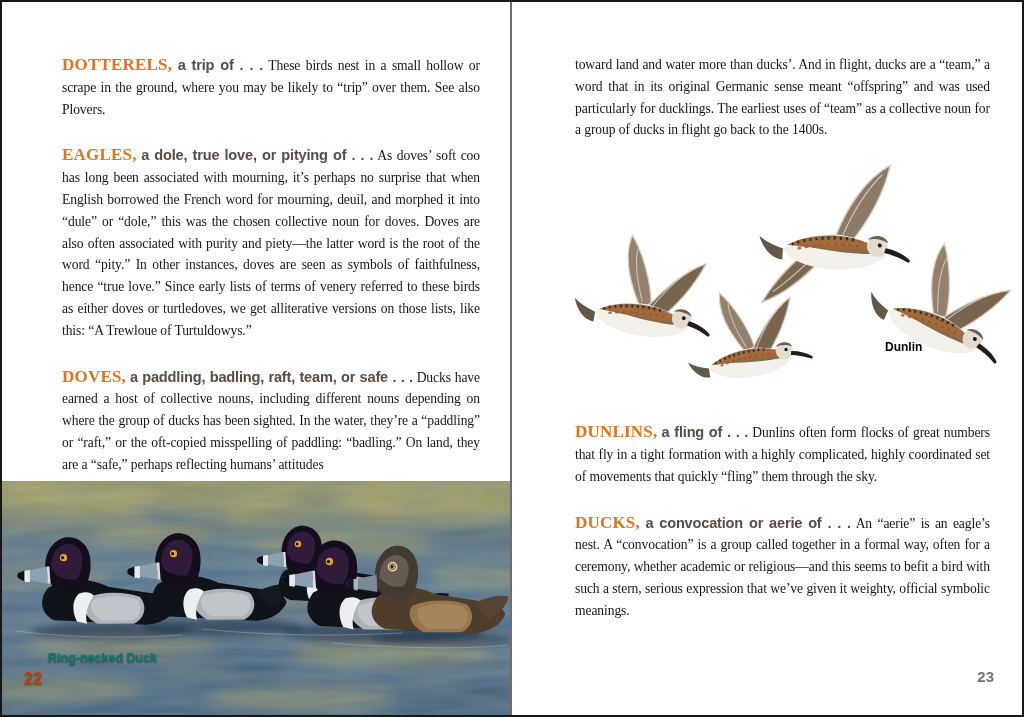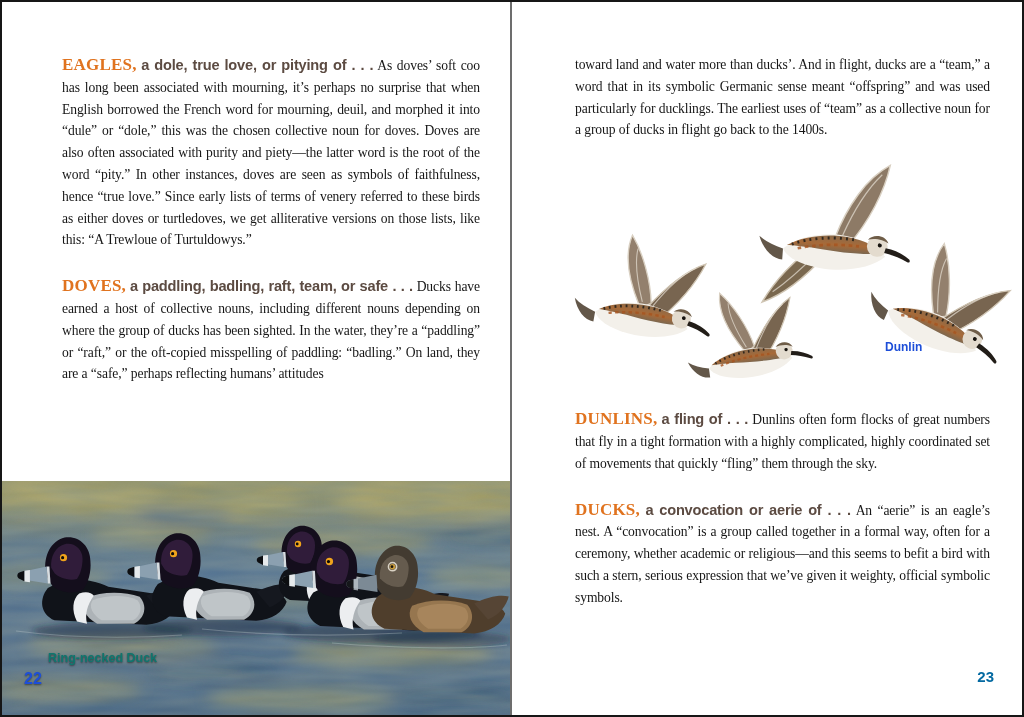--- a/index.html
+++ b/index.html
@@ -33,48 +33,53 @@
     position:absolute;left:2px;top:481px;width:508px;height:234px;
     overflow:hidden;z-index:10;
   }
   .photo svg{display:block;}
   .photo-caption{
     position:absolute;left:46px;top:170px;color:#0f766e;
     font:700 12.5px "Liberation Sans",sans-serif;
     text-shadow:0 1px 2px rgba(0,0,0,0.55);
   }
   .pageno-left{
-    position:absolute;left:22px;top:189px;color:#1d4ed8;
+    position:absolute;left:22px;top:189px;color:#c2410c;
     font:700 16px "Liberation Sans",sans-serif;
     text-shadow:0 1px 2px rgba(0,0,0,0.45);
   }
 
   
   .illus{
     position:relative;margin:6px 0 0 -35px;width:475px;height:258px;
   }
   .illus svg{display:block;}
   .dunlin-caption{
-    position:absolute;left:345px;top:193px;color:#1d4ed8;
+    position:absolute;left:345px;top:193px;color:#000000;
     font:600 12px "Liberation Sans",sans-serif;
   }
   .pageno-right{
-    position:absolute;right:30px;top:668px;color:#0369a1;
+    position:absolute;right:30px;top:668px;color:#737373;
     font:700 15px "Liberation Sans",sans-serif;z-index:20;
   }
 </style>
 </head>
 <body>
 
 <div class="frame"></div>
 <div class="divider"></div>
 
 <div>
   <div class="col col-left">
 
+    <p class="entry">
+      <span class="hw">DOTTERELS,</span>
+      <span class="ph">a trip of&nbsp;.&nbsp;.&nbsp;.</span>
+      <span class="bd">These birds nest in a small hollow or scrape in the ground, where you may be likely to “trip” over them. See also Plovers.</span>
+    </p>
 
     <p class="entry">
       <span class="hw">EAGLES,</span>
       <span class="ph">a dole, true love, or pitying of&nbsp;.&nbsp;.&nbsp;.</span>
       <span class="bd">As doves’ soft coo has long been associated with mourning, it’s perhaps no surprise that when English borrowed the French word for mourning, deuil, and morphed it into “dule” or “dole,” this was the chosen collective noun for doves. Doves are also often associated with purity and piety—the latter word is the root of the word “pity.” In other instances, doves are seen as symbols of faithfulness, hence “true love.” Since early lists of terms of venery referred to these birds as either doves or turtledoves, we get alliterative versions on those lists, like this: “A Trewloue of Turtuldowys.”</span>
     </p>
 
     <p class="entry">
       <span class="hw">DOVES,</span>
       <span class="ph">a paddling, badling, raft, team, or safe&nbsp;.&nbsp;.&nbsp;.</span>
@@ -186,21 +191,21 @@
       </g>
     </svg>
     <div class="photo-caption">Ring-necked Duck</div>
     <div class="pageno-left">22</div>
   </div>
 </div>
 
 <div>
   <div class="col col-right">
 
-    <p class="para">toward land and water more than ducks’. And in flight, ducks are a “team,” a word that in its symbolic Germanic sense meant “offspring” and was used particularly for ducklings. The earliest uses of “team” as a collective noun for a group of ducks in flight go back to the 1400s.</p>
+    <p class="para">toward land and water more than ducks’. And in flight, ducks are a “team,” a word that in its original Germanic sense meant “offspring” and was used particularly for ducklings. The earliest uses of “team” as a collective noun for a group of ducks in flight go back to the 1400s.</p>
 
     <div class="illus">
       <svg width="475" height="258" viewBox="0 0 475 258" xmlns="http://www.w3.org/2000/svg">
         <defs>
           <linearGradient id="mant" x1="0" y1="0" x2="0" y2="1">
             <stop offset="0" stop-color="#8a6a4a"></stop>
             <stop offset="0.55" stop-color="#a86a38"></stop>
             <stop offset="1" stop-color="#7c6850"></stop>
           </linearGradient>
 
@@ -234,27 +239,27 @@
         </defs>
 
         <use href="#dunV" transform="translate(100,168) rotate(10) scale(1.12)"></use>
         <use href="#dunV" transform="translate(208,212) rotate(-8)"></use>
         <use href="#dunS" transform="translate(292,100) rotate(4) scale(1.22)"></use>
         <use href="#dunV" transform="translate(392,178) rotate(24) scale(1.15)"></use>
       </svg>
       <div class="dunlin-caption">Dunlin</div>
     </div>
 
-    <p class="entry" style="margin-top:3px;">
+    <p class="entry" style="margin-top:16px;">
       <span class="hw">DUNLINS,</span>
       <span class="ph">a fling of&nbsp;.&nbsp;.&nbsp;.</span>
       <span class="bd">Dunlins often form flocks of great numbers that fly in a tight formation with a highly complicated, highly coordinated set of movements that quickly “fling” them through the sky.</span>
     </p>
 
     <p class="entry">
       <span class="hw">DUCKS,</span>
       <span class="ph">a convocation or aerie of&nbsp;.&nbsp;.&nbsp;.</span>
-      <span class="bd">An “aerie” is an eagle’s nest. A “convocation” is a group called together in a formal way, often for a ceremony, whether academic or religious—and this seems to befit a bird with such a stern, serious expression that we’ve given it weighty, official symbolic symbols.</span>
+      <span class="bd">An “aerie” is an eagle’s nest. A “convocation” is a group called together in a formal way, often for a ceremony, whether academic or religious—and this seems to befit a bird with such a stern, serious expression that we’ve given it weighty, official symbolic meanings.</span>
     </p>
   </div>
 
   <div class="pageno-right">23</div>
 </div>
 
 </body></html>

